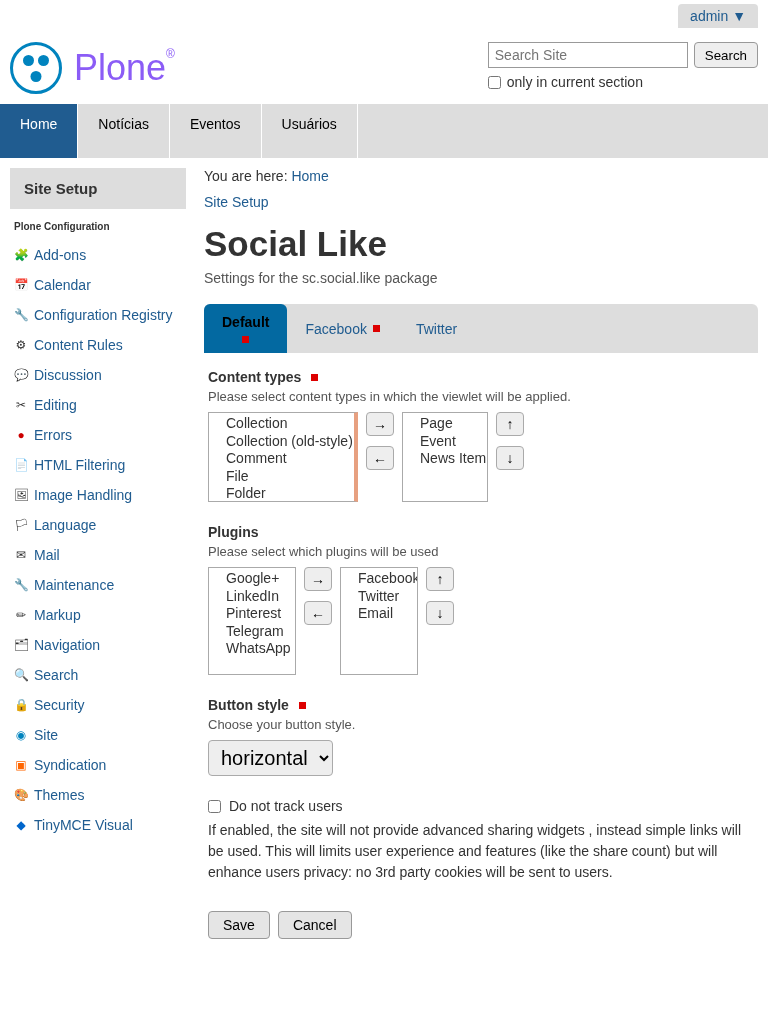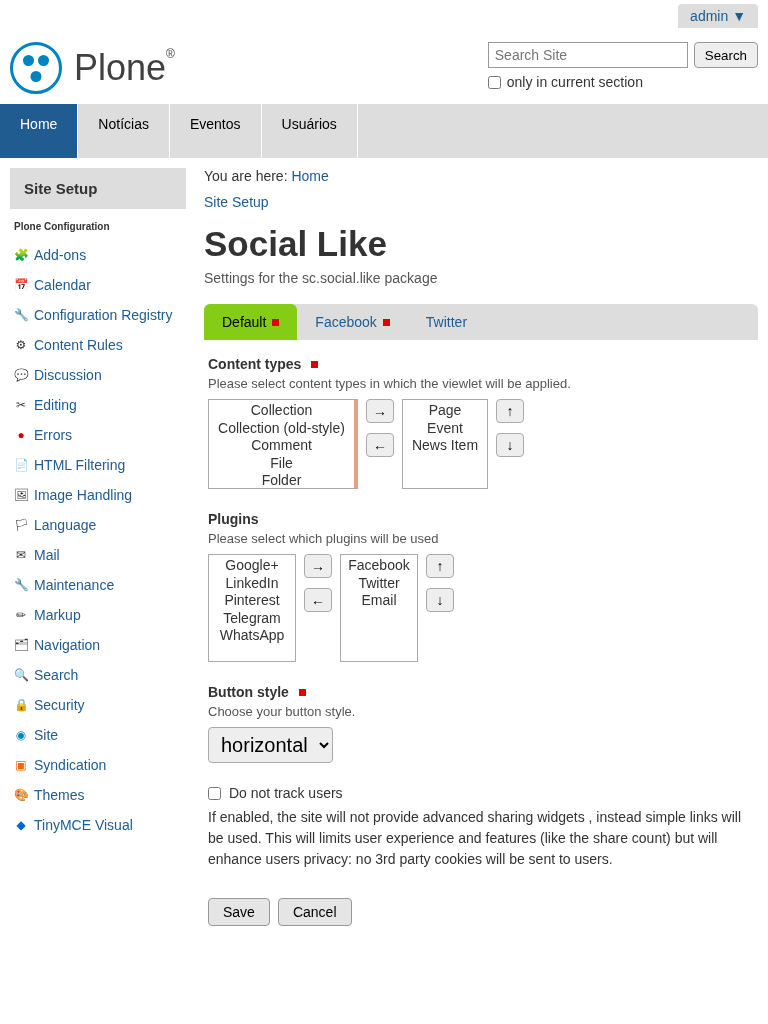--- a/index.html
+++ b/index.html
@@ -8,21 +8,21 @@
 
 .admin-bar { display: flex; justify-content: flex-end; padding: 4px 10px 0 0; }
 .admin-menu { background: #ddd; border-radius: 4px 4px 0 0; padding: 4px 12px; color: #205c90; cursor: pointer; }
 
 .header { display: flex; justify-content: space-between; align-items: flex-start; padding: 14px 10px 10px 10px; }
 .logo-wrap { display: flex; align-items: center; gap: 12px; }
 .logo-circle { width: 52px; height: 52px; border: 3px solid #0083be; border-radius: 50%; position: relative; }
 .logo-circle::before { content:""; position:absolute; width:11px; height:11px; background:#0083be; border-radius:50%; top:10px; left:10px;}
 .logo-circle::after { content:""; position:absolute; width:11px; height:11px; background:#0083be; border-radius:50%; top:10px; right:10px;}
 .logo-circle .dot3 { position:absolute; width:11px; height:11px; background:#0083be; border-radius:50%; bottom:9px; left:50%; transform:translateX(-50%);}
-.logo-text { font-size: 36px; font-weight: 300; color: #404040; }
+.logo-text { font-size: 36px; font-weight: 300; color: #8b5cf6; }
 .logo-text sup { font-size: 12px; vertical-align: top; }
 
 .search-area { text-align: left; }
 .search-row { display: flex; gap: 6px; margin-bottom: 6px; }
 .search-input { width: 200px; padding: 4px 6px; border: 1px solid #999; font-size: 14px; }
 .search-btn { padding: 4px 10px; border: 1px solid #999; background: #eee; border-radius: 4px; cursor: pointer; }
 .search-check-row { display: flex; align-items: center; gap: 6px; font-size: 14px; color: #333; }
 
 .nav { display: flex; background: #ddd; height: 54px; }
 .nav-item { padding: 12px 20px; border-right: 1px solid #fff; color: #000000; cursor: pointer; display:flex; align-items:flex-start;}
@@ -38,30 +38,30 @@
 .sidebar li a { color: #205c90; }
 
 .main { flex: 1; }
 .breadcrumb { font-size: 14px; margin-bottom: 10px; }
 .setup-link { color: #205c90; margin-bottom: 8px; display: inline-block; }
 h1.page-title { font-size: 35px; font-weight: bold; margin: 6px 0 6px 0; }
 .page-desc { color: #555; margin-bottom: 18px; }
 
 .tabs { display: flex; background: #ddd; border-radius: 6px 6px 0 0; }
 .tab { padding: 10px 18px; color: #205c90; cursor: pointer; display:flex; align-items:center; gap:6px;}
-.tab.active { background: #84cc16; border-radius: 6px 6px 0 0; color: #000; font-weight: normal; }
+.tab.active { background: #0369a1; border-radius: 6px 6px 0 0; color: #000; font-weight: bold; flex-direction: column; }
 .req-dot { width: 7px; height: 7px; background: #d00; display: inline-block; }
 
 .form-section { padding: 16px 4px; }
 .field { margin-bottom: 22px; }
 .field-label { font-weight: bold; font-size: 14px; display:flex; align-items:center; gap:10px; margin-bottom:4px;}
 .field-help { color: #555; font-size: 13px; margin-bottom: 8px; }
 
 .dual-list { display: flex; gap: 8px; align-items: flex-start; }
-.listbox { border: 1px solid #aaa; background: #fff; min-height: 90px; padding: 2px 4px; font-size: 14px; overflow:auto;text-align:center;}
+.listbox { border: 1px solid #aaa; background: #fff; min-height: 90px; padding: 2px 16px; font-size: 14px; overflow:auto;}
 .listbox.left-ct { width: 150px; height: 90px; border-right: 4px solid #e7a080;}
 .listbox.right-ct { width: 86px; height: 90px; }
 .listbox.left-pl { width: 88px; height: 108px; }
 .listbox.right-pl { width: 78px; height: 108px; }
 .listbox div { padding: 0 1px; line-height: 1.25; white-space:nowrap;}
 
 .btn-col { display: flex; flex-direction: column; gap: 10px; }
 .mini-btn { width: 28px; height: 24px; border: 1px solid #aaa; background: #eee; border-radius: 4px; cursor: pointer; font-size: 14px;}
 
 .select-style { border: 1px solid #aaa; background: #eee; border-radius: 4px; padding: 5px 8px; font-size: 20px; }

